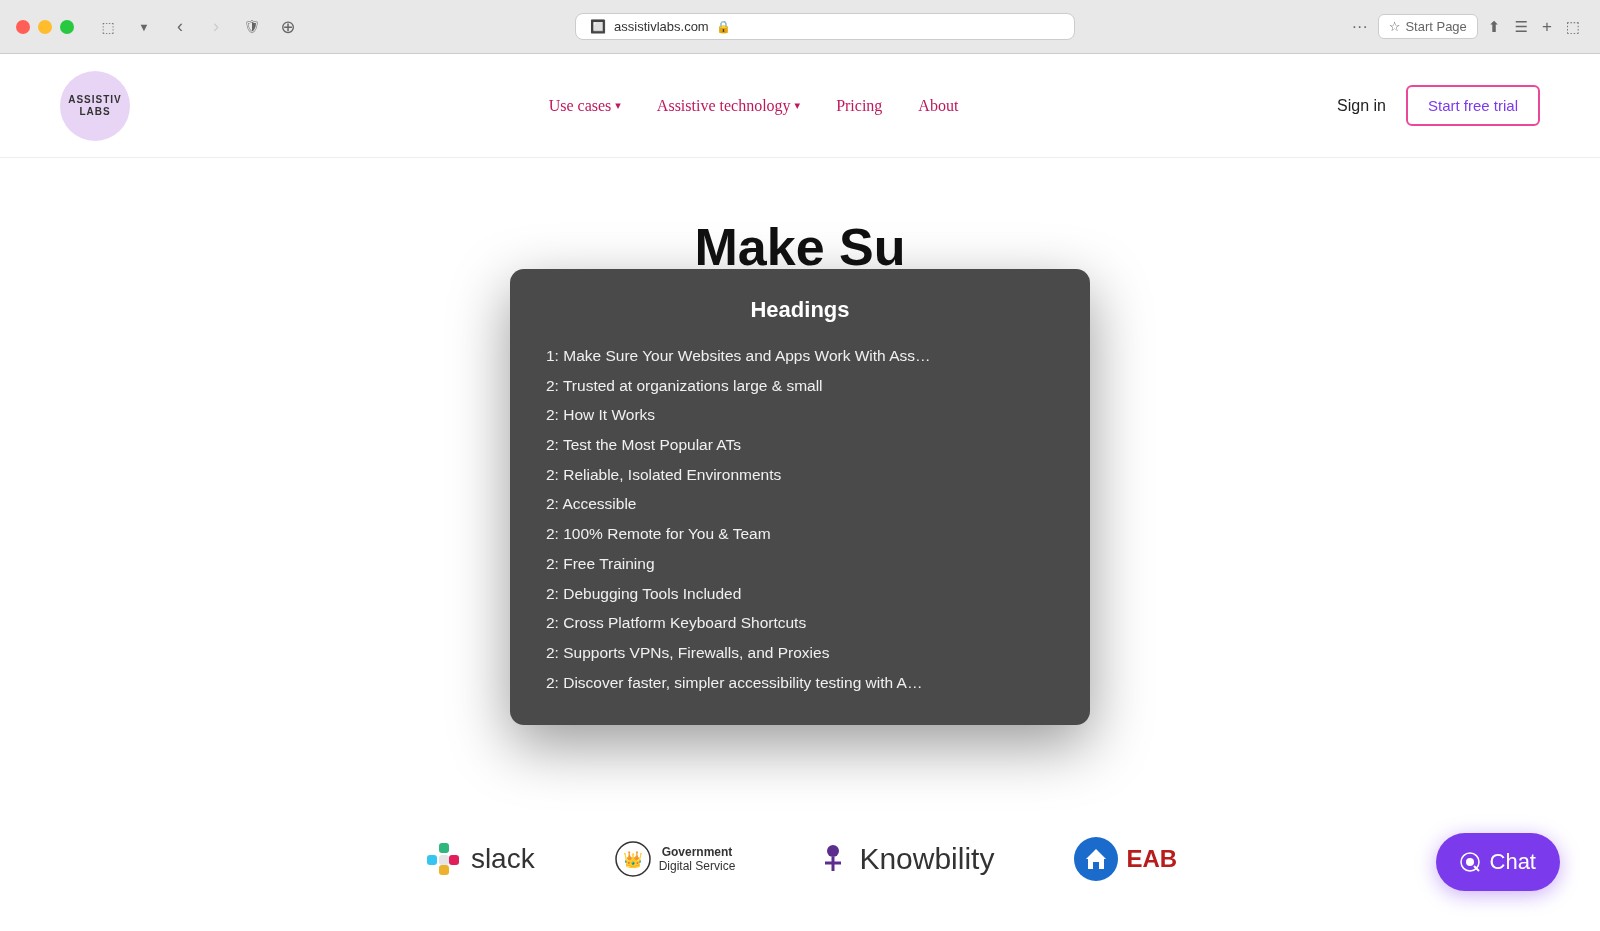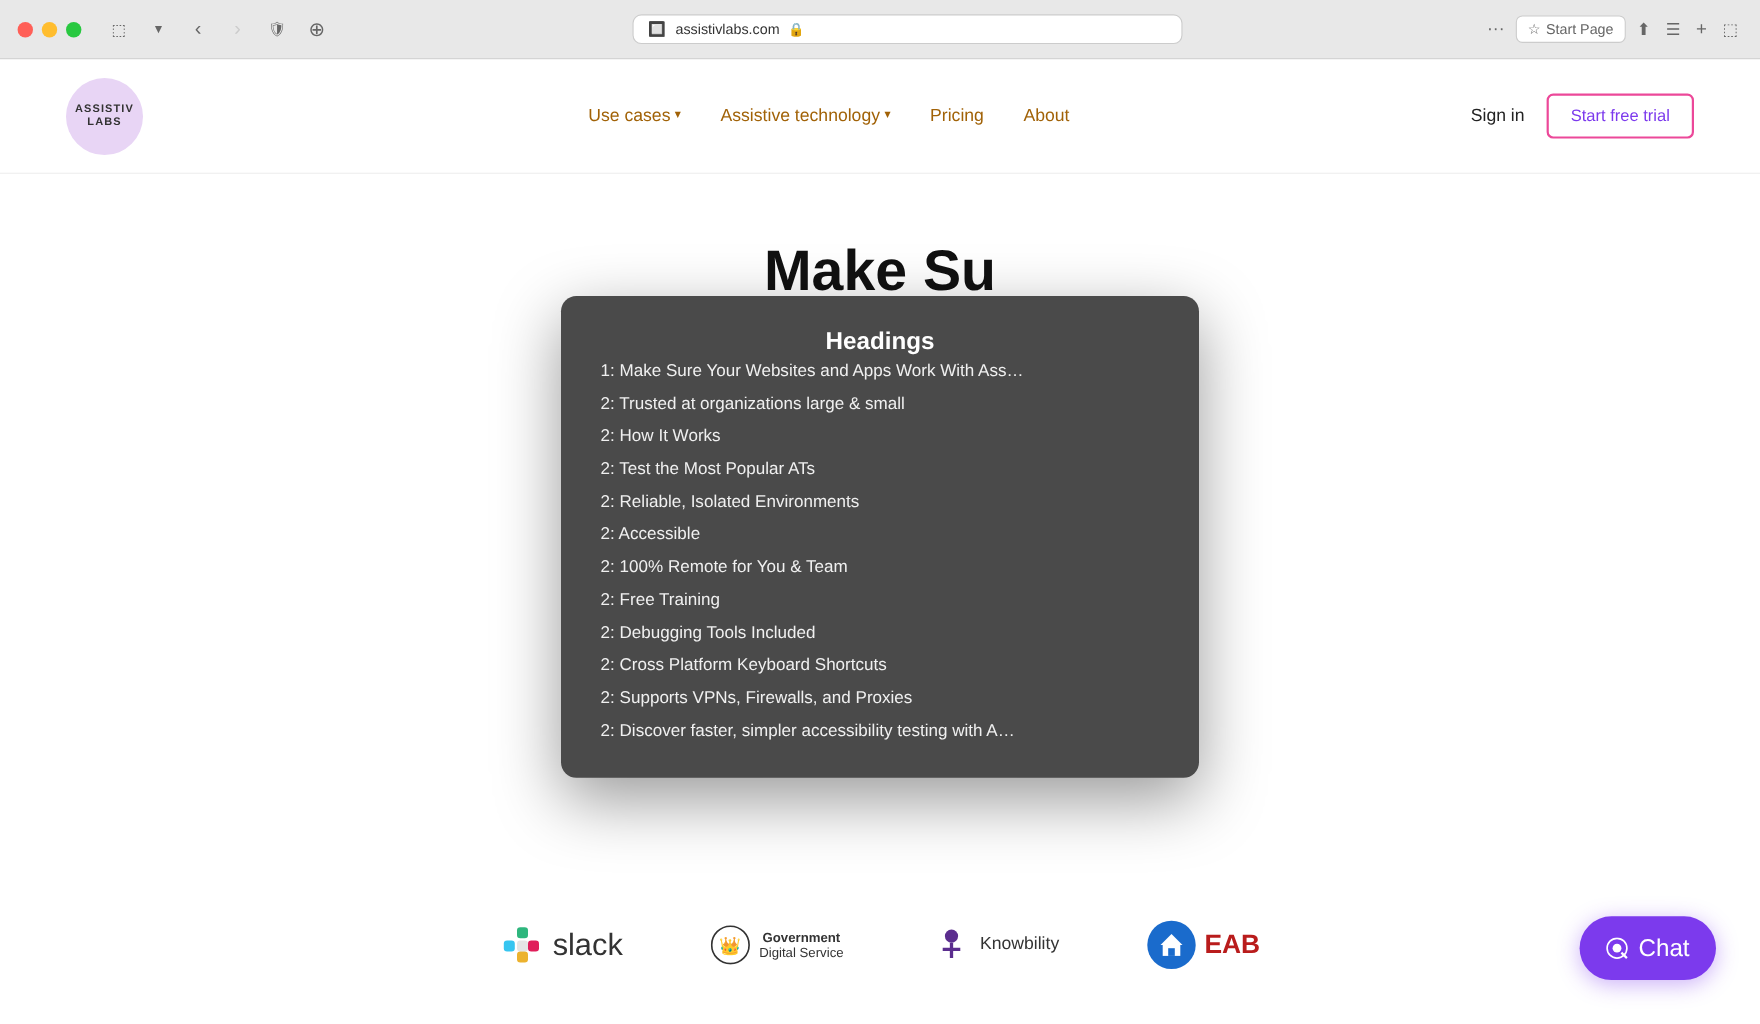--- a/index.html
+++ b/index.html
@@ -54,21 +54,21 @@
       background: #e8d5f5;
       border-radius: 50%;
       display: flex;
       align-items: center;
       justify-content: center;
       flex-direction: column;
       margin-right: 40px;
     }
     .logo-text { font-size: 10px; font-weight: 700; color: #333; text-align: center; line-height: 1.2; letter-spacing: 1px; }
     .nav-links { display: flex; align-items: center; gap: 36px; flex: 1; justify-content: center; }
-    .nav-link { font-size: 16px; color: #a16207; text-decoration: none; display: flex; align-items: flex-start; gap: 4px; background: none; border: none; cursor: pointer; }
+    .nav-link { font-size: 16px; color: #be185d; text-decoration: none; display: flex; align-items: center; gap: 4px; background: none; border: none; cursor: pointer; font-family: Liberation Serif, serif; }
     .nav-actions { display: flex; align-items: center; gap: 20px; }
     .sign-in-btn { font-size: 16px; color: #222; background: none; border: none; cursor: pointer; }
     .start-trial-btn {
       font-size: 15px;
       color: #7c3aed;
       border: 2px solid #ec4899;
       background: white;
       padding: 10px 20px;
       border-radius: 6px;
       cursor: pointer;
@@ -95,20 +95,21 @@
       padding: 28px 36px;
       width: 580px;
       color: white;
       box-shadow: 0 20px 60px rgba(0,0,0,0.4);
       z-index: 100;
     }
     .headings-popup-title {
       font-size: 22px;
       font-weight: 700;
       text-align: center;
+      margin-bottom: 18px;
       color: white;
     }
     .headings-list { list-style: none; }
     .headings-list li {
       font-size: 15.5px;
       color: #f0f0f0;
       padding: 4px 0;
       line-height: 1.4;
     }
 
@@ -282,21 +283,21 @@
         </div>
       </div>
     </div>
 
     <div class="know-logo">
       <svg width="36" height="36" viewBox="0 0 36 36">
         <circle cx="18" cy="10" r="6" fill="#5b2d8e"></circle>
         <line x1="18" y1="16" x2="18" y2="30" stroke="#5b2d8e" stroke-width="3"></line>
         <line x1="10" y1="22" x2="26" y2="22" stroke="#5b2d8e" stroke-width="3"></line>
       </svg>
-      <span style="font-size:16px;color:#333;">Knowbility</span>
+      <span style="font-size:30px;color:#333;">Knowbility</span>
     </div>
 
     <div class="eab-logo">
       <div class="eab-circle">
         <svg width="28" height="28" viewBox="0 0 28 28">
           <rect x="6" y="14" width="16" height="10" fill="white"></rect>
           <polygon points="14,4 4,14 24,14" fill="white"></polygon>
           <rect x="11" y="17" width="6" height="7" fill="#1a6bcc"></rect>
         </svg>
       </div>

